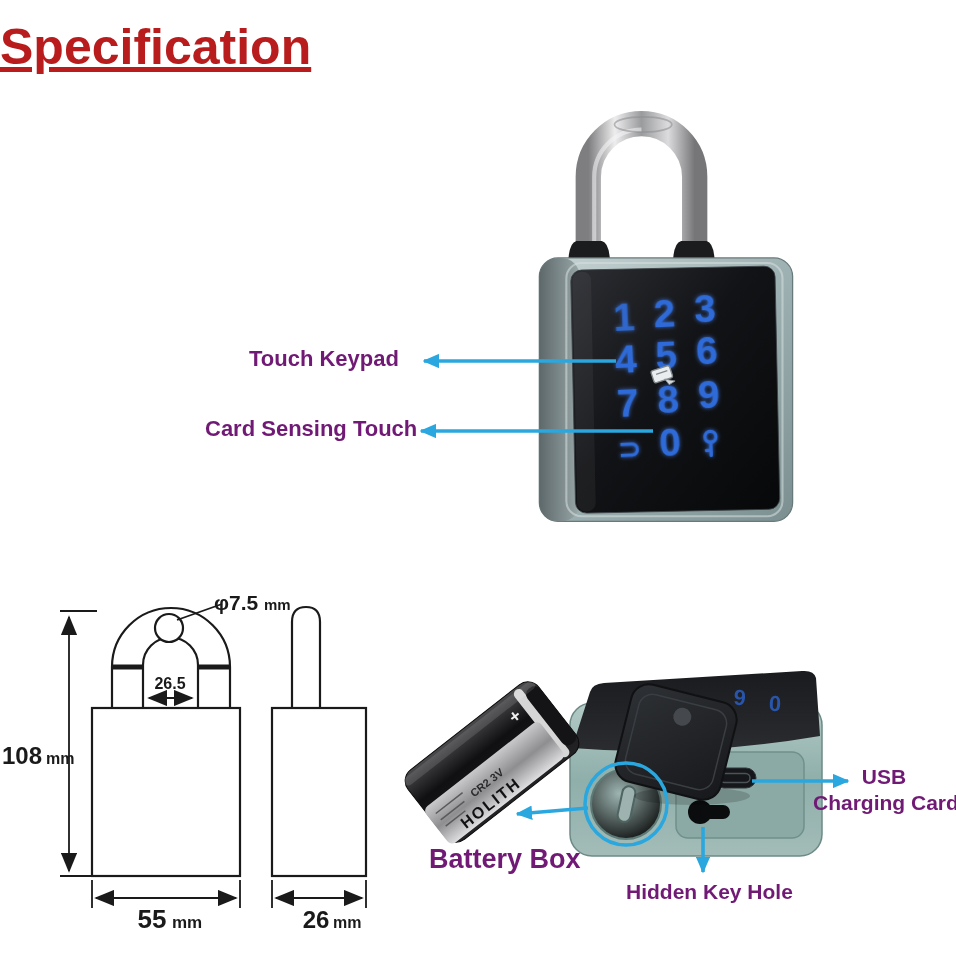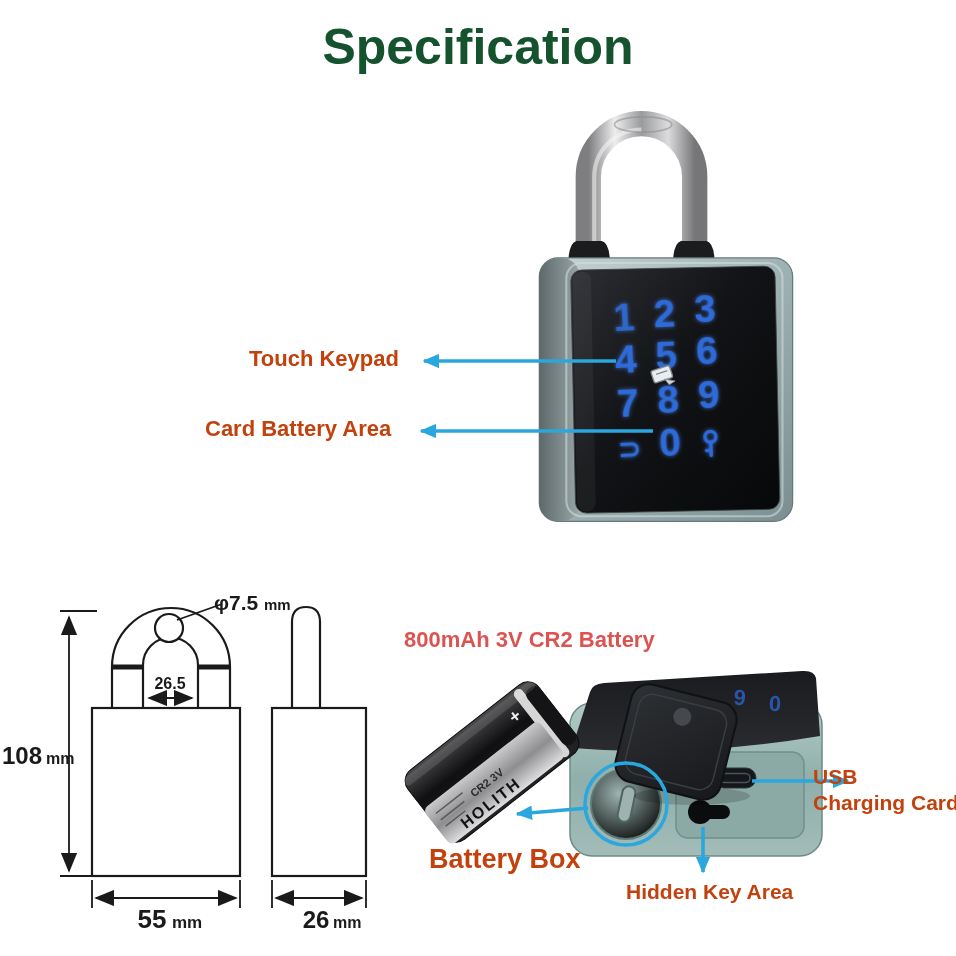--- a/index.html
+++ b/index.html
@@ -1,26 +1,26 @@
 <!DOCTYPE html>
 <html><head>
 <meta charset="utf-8">
 <style>
   html,body{margin:0;padding:0;background:#fff;}
   #canvas{position:relative;width:956px;height:956px;background:#ffffff;overflow:hidden;
           font-family:"Liberation Sans",sans-serif;}
   .abs{position:absolute;}
-  #title{top:18px;left:0;width:956px;text-align:center;font-size:50px;font-weight:800;
-         color:#14532d;letter-spacing:0px;}
-  .lbl{font-weight:bold;color:#c2410c;font-size:22px;white-space:nowrap;}
+  #title{top:18px;left:0;width:956px;font-size:50px;font-weight:800;
+         color:#b91c1c;letter-spacing:0px;text-decoration:underline;}
+  .lbl{font-weight:bold;color:#701a75;font-size:22px;white-space:nowrap;}
   #lbl-touch{left:249px;top:346px;}
   #lbl-card{left:205px;top:416px;}
   #lbl-batteryspec{left:404px;top:627px;color:#DC5452;}
   #lbl-batterybox{left:429px;top:844px;font-size:27px;}
-  #lbl-usb{left:813px;top:764px;width:142px;text-align:left;line-height:26px;font-size:21px;}
+  #lbl-usb{left:813px;top:764px;width:142px;text-align:center;line-height:26px;font-size:21px;}
   #lbl-keyhole{left:626px;top:880px;font-size:21px;}
   svg{position:absolute;display:block;}
   svg text{font-family:"Liberation Sans","DejaVu Sans",sans-serif;}
   .dimline{stroke:#1a1a1a;stroke-width:1.8;fill:none;}
   .draw{stroke:#1a1a1a;stroke-width:2.2;fill:none;}
   .drawfill{stroke:#1a1a1a;stroke-width:2.2;fill:#ffffff;}
   .dimtxt{fill:#1a1a1a;font-weight:bold;}
   .digit{fill:#2E6BD8;font-weight:bold;text-anchor:middle;}
 </style>
 </head>
@@ -241,22 +241,21 @@
     <g stroke="#2AA7DE" stroke-width="3.6" fill="none">
       <path d="M 616 361 L 424 361" marker-end="url(#bA)"></path>
       <path d="M 653 431 L 421 431" marker-end="url(#bA)"></path>
       <path d="M 588 808 L 517 814" marker-end="url(#bA)"></path>
       <path d="M 752 781 L 848 781" marker-end="url(#bA)"></path>
       <path d="M 703 827 L 703 872" marker-end="url(#bA)"></path>
     </g>
   </svg>
 
   <div id="lbl-touch" class="abs lbl">Touch Keypad</div>
-  <div id="lbl-card" class="abs lbl">Card Battery Area</div>
-  <div id="lbl-batteryspec" class="abs lbl">800mAh 3V CR2 Battery</div>
+  <div id="lbl-card" class="abs lbl">Card Sensing Touch</div>
   <div id="lbl-batterybox" class="abs lbl">Battery Box</div>
   <div id="lbl-usb" class="abs lbl">
     <div>USB</div>
     <div>Charging Card</div>
   </div>
-  <div id="lbl-keyhole" class="abs lbl">Hidden Key Area</div>
+  <div id="lbl-keyhole" class="abs lbl">Hidden Key Hole</div>
 
 </div>
 
 </body></html>

